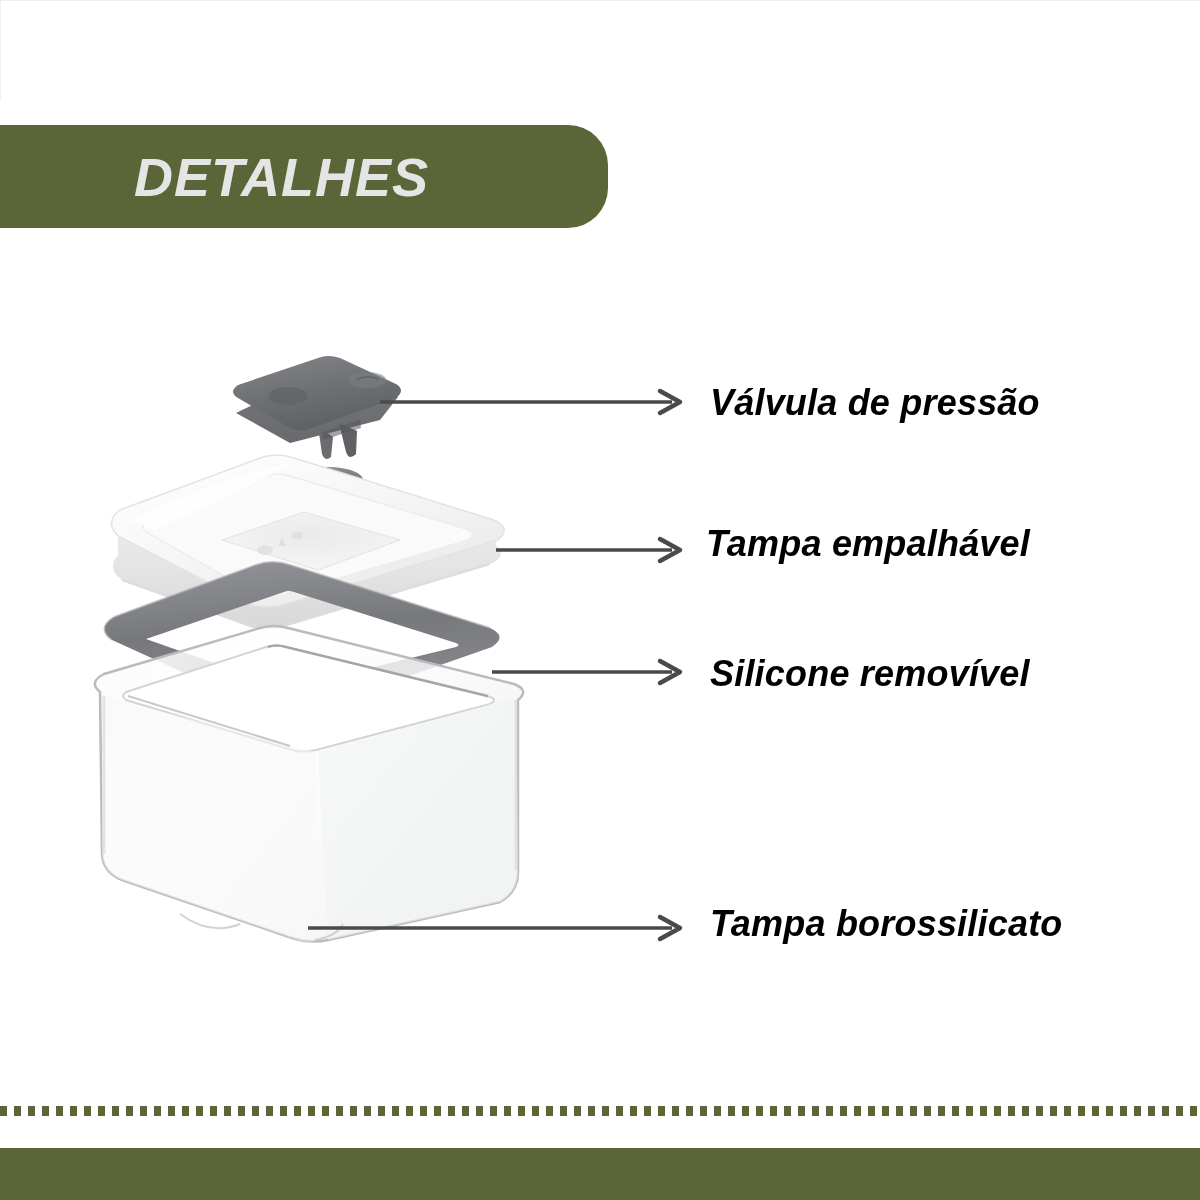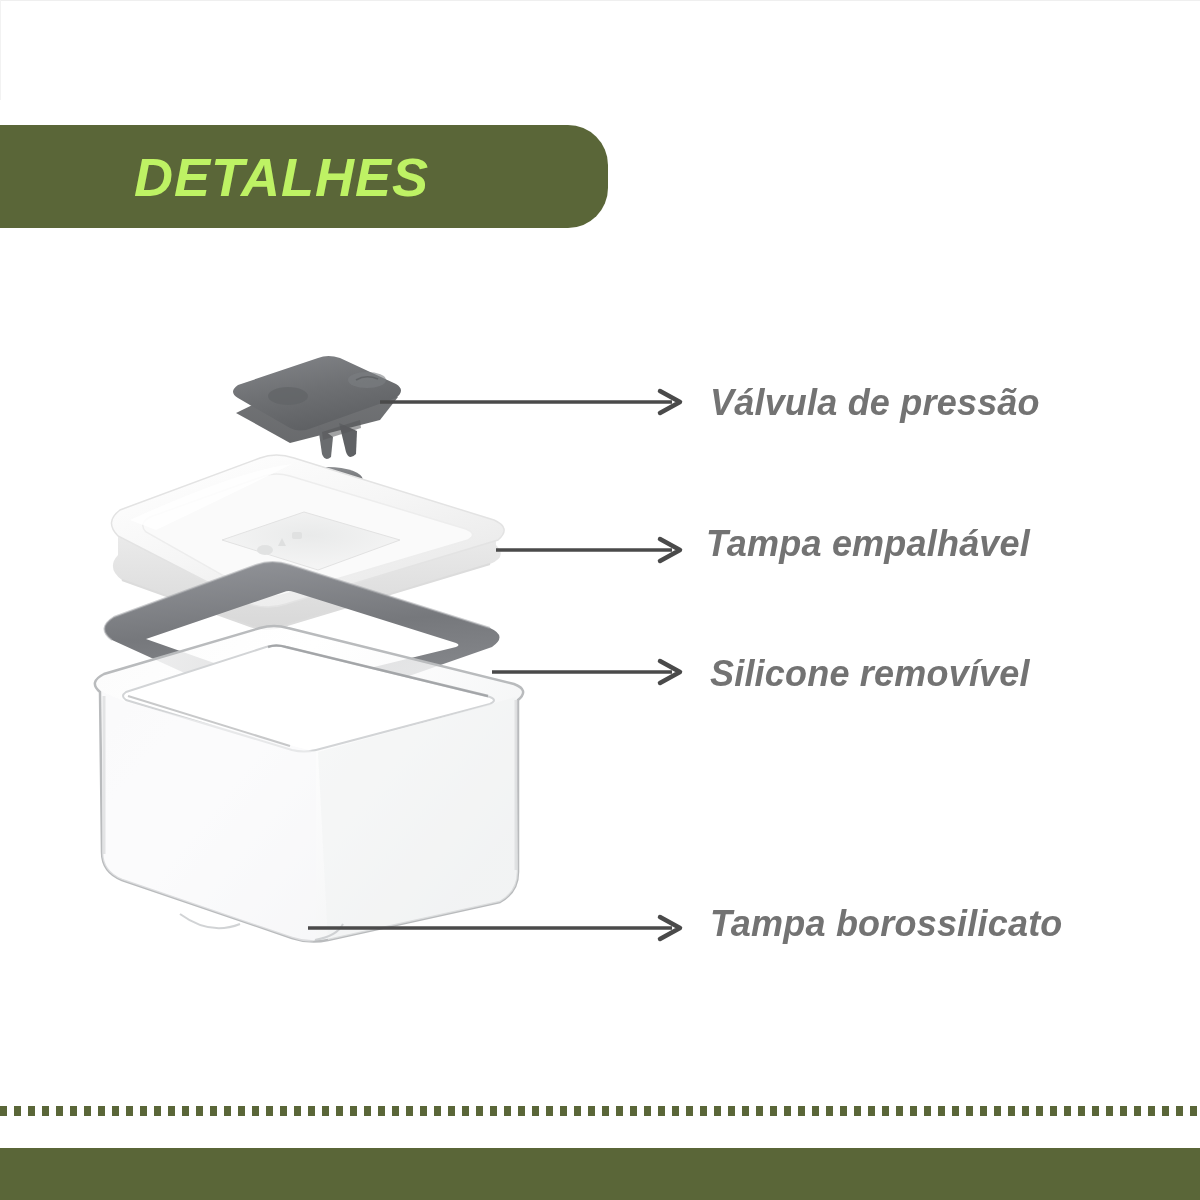--- a/index.html
+++ b/index.html
@@ -25,33 +25,33 @@
     top: 125px;
     width: 608px;
     height: 103px;
     background: #5a6638;
     border-top-right-radius: 40px;
     border-bottom-right-radius: 40px;
     display: flex;
     align-items: center;
   }
   .banner-title {
-    color: #bef264;
+    color: #e5e5e5;
     font-style: italic;
     font-weight: bold;
     font-size: 54px;
     letter-spacing: 1px;
     margin-left: 134px;
     white-space: nowrap;
   }
 
   
   .label {
     position: absolute;
-    color: #737373;
+    color: #000000;
     font-style: italic;
     font-weight: bold;
     font-size: 36px;
     white-space: nowrap;
     letter-spacing: 0.2px;
   }
   .lbl-1 { left: 710px; top: 382px; }
   .lbl-2 { left: 706px; top: 523px; }
   .lbl-3 { left: 710px; top: 653px; }
   .lbl-4 { left: 710px; top: 903px; }

